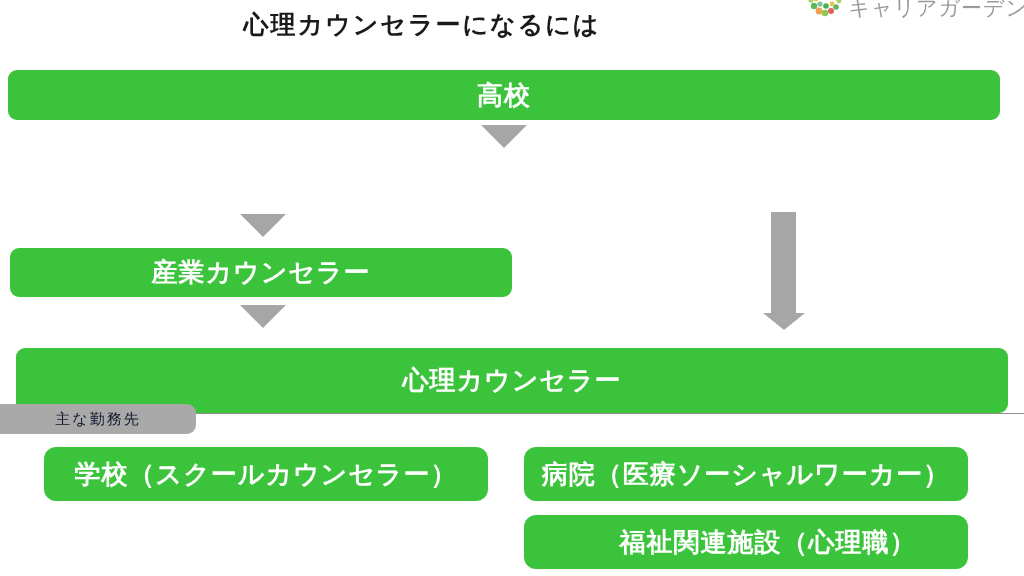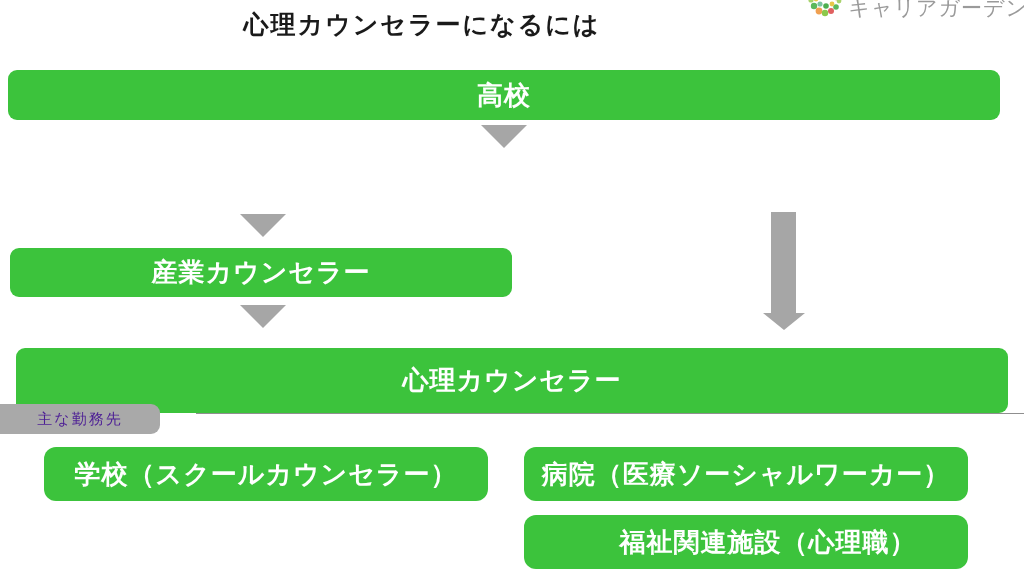--- a/index.html
+++ b/index.html
@@ -85,24 +85,24 @@
     width: 0; height: 0;
     border-left: 21px solid transparent;
     border-right: 21px solid transparent;
     border-top: 17px solid var(--arrow-gray);
   }
 
   
   .section-tab {
     position: absolute;
     left: 0; top: 404px;
-    width: 160px; height: 30px;
+    width: 196px; height: 30px;
     background: var(--tab-gray);
     border-radius: 0 9px 9px 0;
-    color: #4c1d95;
+    color: #0f172a;
     font-size: 15px;
     letter-spacing: 2px;
     display: flex; align-items: center; justify-content: center;
   }
   .section-line {
     position: absolute;
     left: 196px; top: 413px;
     width: 828px; height: 1px;
     background: var(--line-gray);
   }

